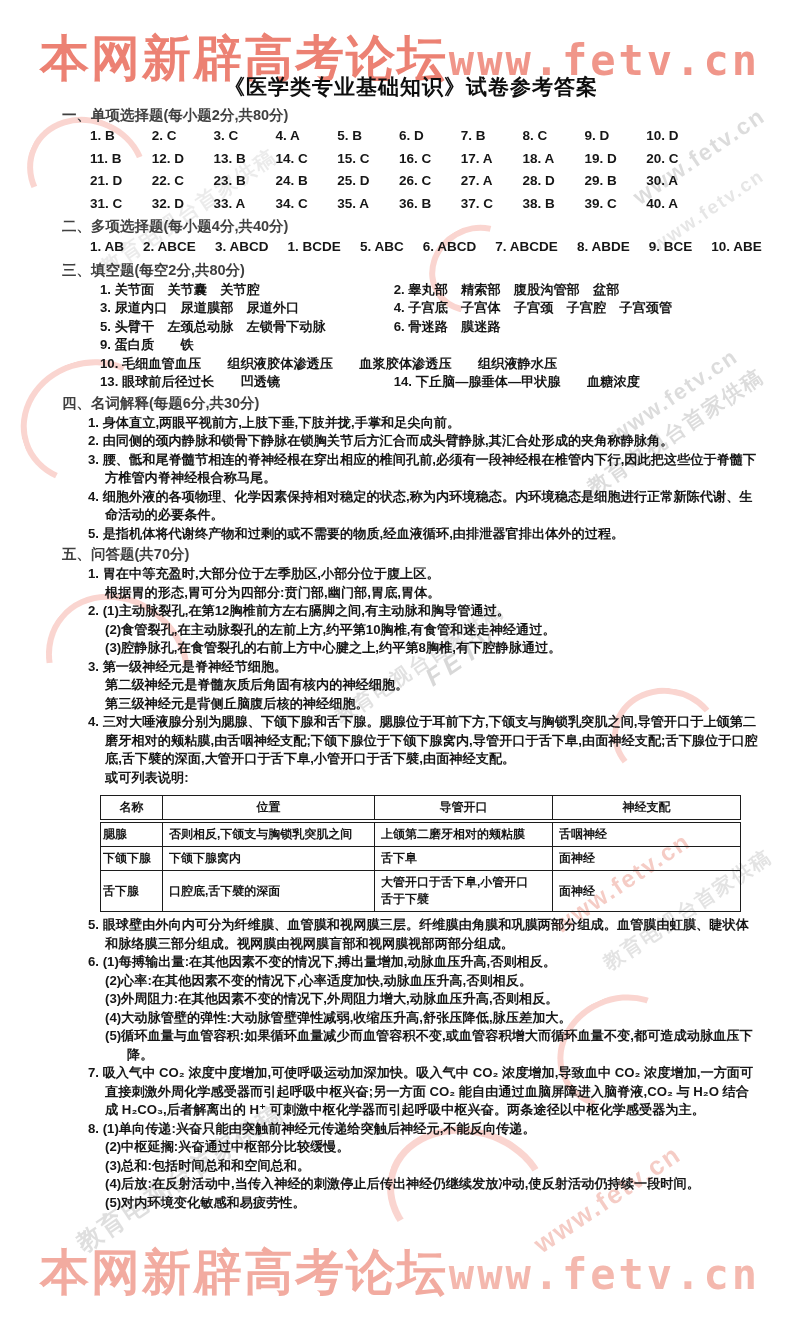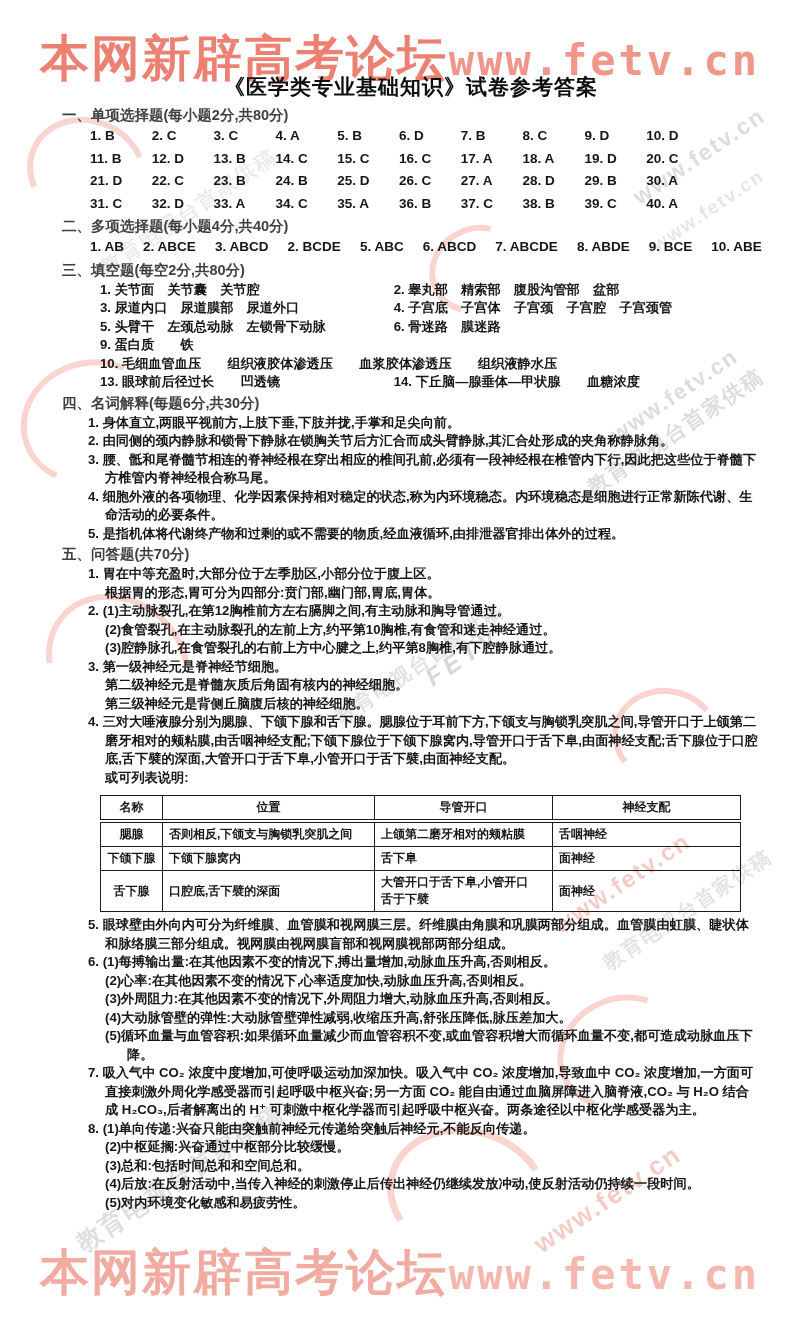--- a/index.html
+++ b/index.html
@@ -58,21 +58,21 @@
   .para.l1{margin-left:43px;padding-left:22px;text-indent:-22px;}
 
   table.sal-table{border-collapse:collapse;table-layout:fixed;width:640px;margin:8px 0 4px 38px;font-size:12px;line-height:17px;}
   .sal-table col:nth-child(1){width:62px;}
   .sal-table col:nth-child(2){width:212px;}
   .sal-table col:nth-child(3){width:178px;}
   .sal-table col:nth-child(4){width:188px;}
   .sal-table th,.sal-table td{border:1.6px solid #1c1c1c;padding:3px 6px;font-weight:600;}
   .sal-table th{text-align:center;border-bottom:4px double #1c1c1c;font-weight:700;}
   .sal-table td{text-align:left;white-space:pre-line;}
-  .sal-table td:first-child{text-align:center;padding:3px 2px;}
+  .sal-table td:first-child{text-align:left;padding:3px 2px;}
 </style>
 </head>
 <body>
 
 <div class="page">
 
   <div class="swirl s1"></div>
   <div class="swirl s2"></div>
   <div class="swirl s3"></div>
   <div class="swirl s4"></div>
@@ -145,21 +145,21 @@
         <span class="ans">39. C</span>
         <span class="ans">40. A</span>
       </div>
 
     <div class="sec-h">二、多项选择题(每小题4分,共40分)</div>
     <div class="multi-row">
 
     <span class="ans">1. AB</span>
         <span class="ans">2. ABCE</span>
         <span class="ans">3. ABCD</span>
-        <span class="ans">2. BCDE</span>
+        <span class="ans">1. BCDE</span>
         <span class="ans">5. ABC</span>
         <span class="ans">6. ABCD</span>
         <span class="ans">7. ABCDE</span>
         <span class="ans">8. ABDE</span>
         <span class="ans">9. BCE</span>
         <span class="ans">10. ABE</span>
       </div>
 
     <div class="sec-h">三、填空题(每空2分,共80分)</div>
     <div class="fill-rows">

